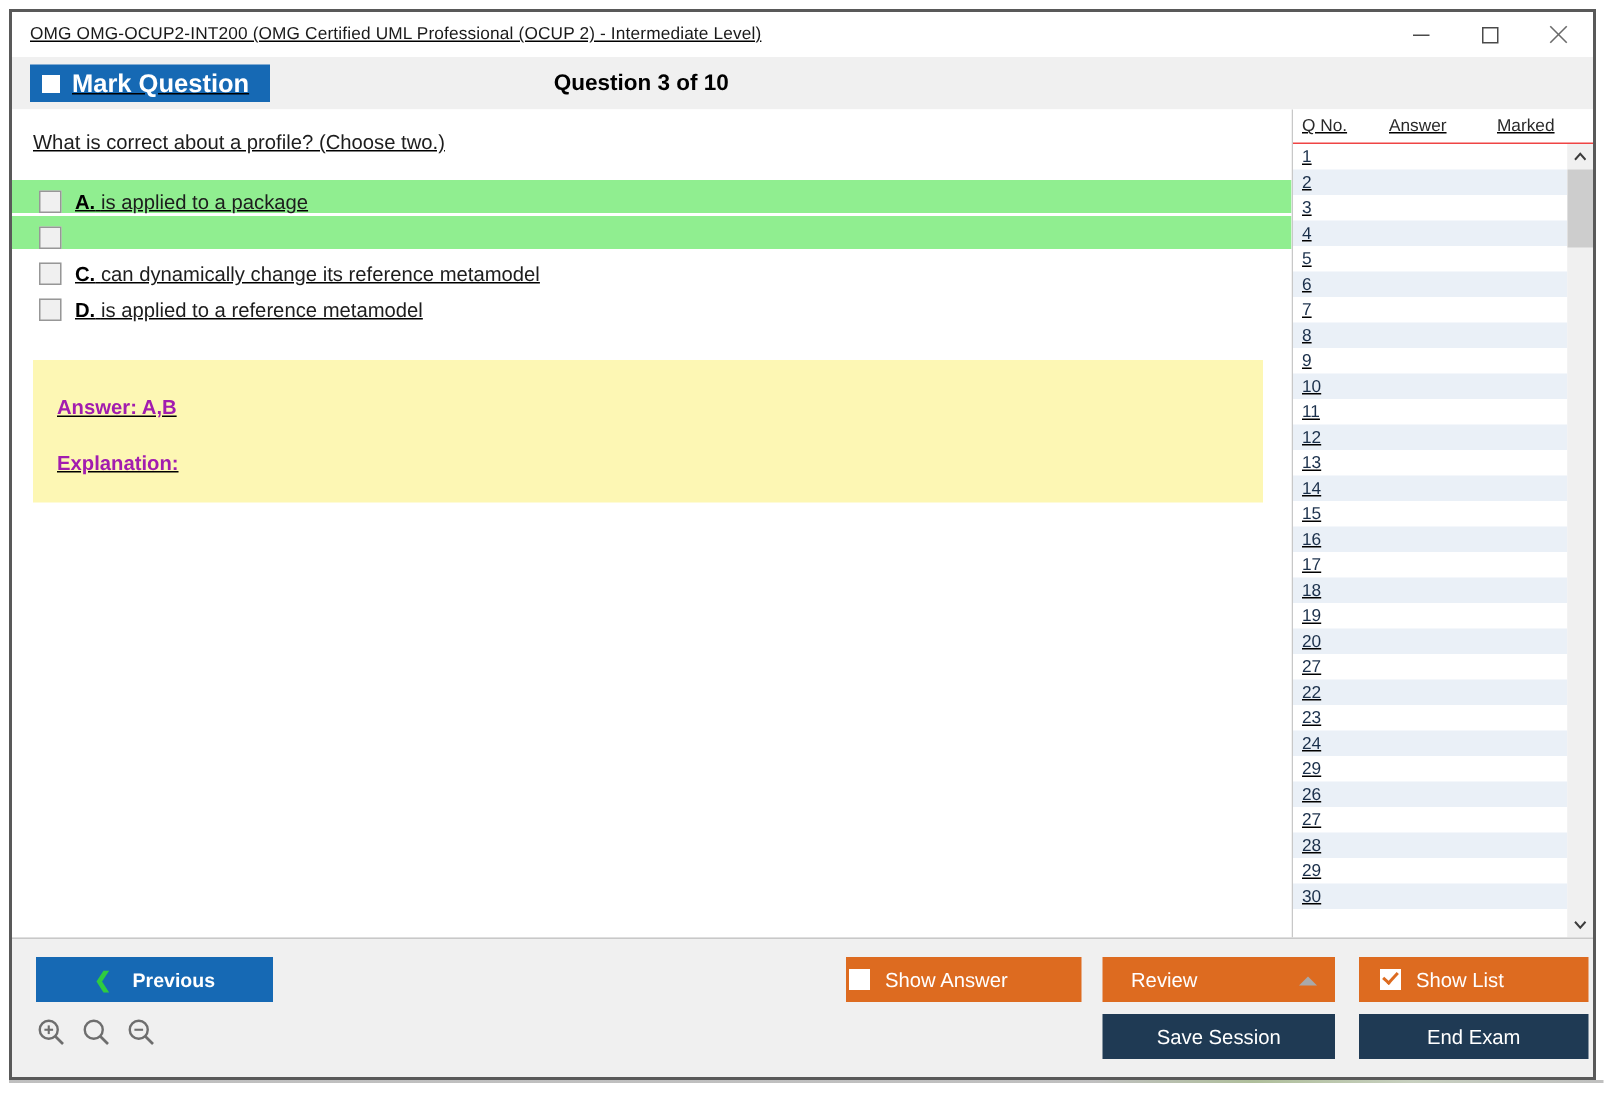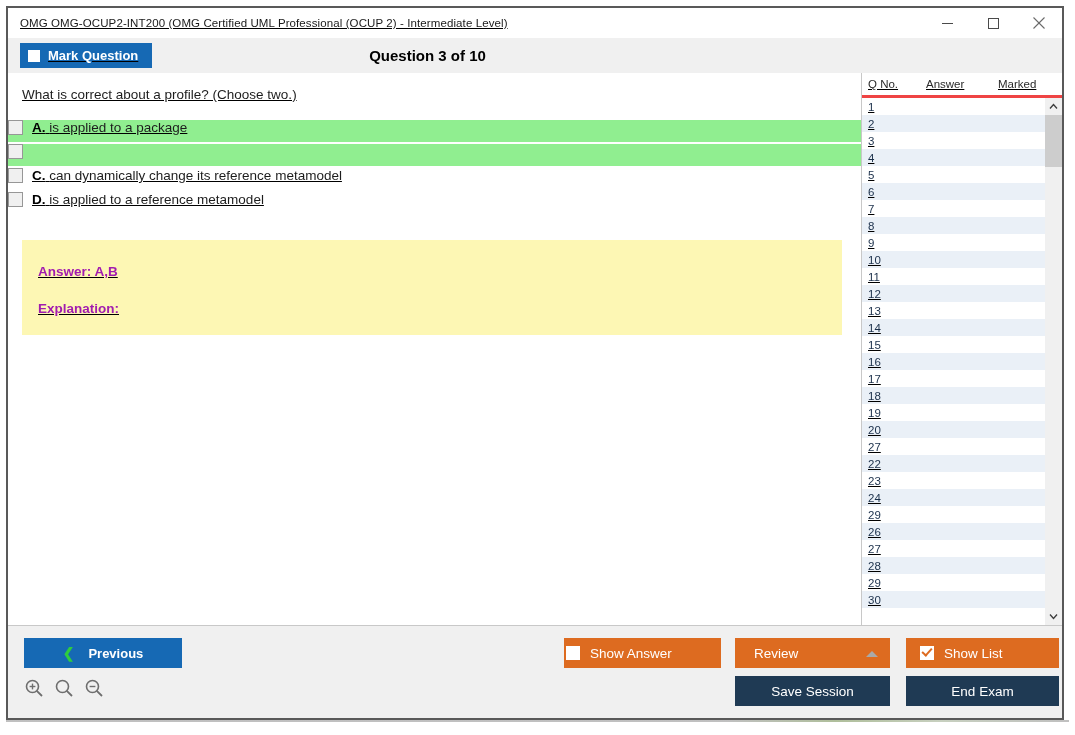--- a/index.html
+++ b/index.html
@@ -76,21 +76,21 @@
     flex: 0 0 auto;
     position: relative;
     display: flex;
     align-items: center;
   }
   .mark-question-btn {
     margin-left: 12px;
     height: 25px;
     background: #1669b4;
     color: #ffffff;
-    font-size: 13px;
+    font-size: 17px;
     font-weight: bold;
     display: flex;
     align-items: center;
     padding: 0 14px 0 8px;
     cursor: pointer;
     border: none;
     white-space: nowrap;
   }
   .mark-question-btn .cb {
     width: 12px;
@@ -130,22 +130,23 @@
   .question-text {
     font-size: 13.5px;
     color: #1d1d1d;
     padding: 14px 0 0 14px;
   }
   .options {
     margin-top: 18px;
   }
   .option-row {
     display: flex;
-    align-items: flex-start;
+    align-items: flex-end;
     height: 22px;
+    padding-left: 18px;
     margin-bottom: 2px;
   }
   .option-row.correct { background: #90ee90; }
   .option-chk {
     width: 15px;
     height: 15px;
     background: #f0f0f0;
     border: 1px solid #979797;
     box-sizing: border-box;
     margin-right: 9px;
@@ -181,21 +182,21 @@
     flex-direction: column;
     background: #ffffff;
     min-height: 0;
   }
   .list-header {
     display: flex;
     height: 22px;
     align-items: center;
     font-size: 11.5px;
     color: #2a2a2a;
-    border-bottom: 3px solid #ef4444;
+    border-bottom: 1px solid #ef4444;
     background: #ffffff;
     flex: 0 0 auto;
     padding-right: 17px;
   }
   .col-qno   { width: 58px; padding-left: 6px; }
   .col-ans   { width: 72px; }
   .col-mark  { flex: 1 1 auto; text-align: left; }
   .list-body-wrap {
     flex: 1 1 auto;
     display: flex;

